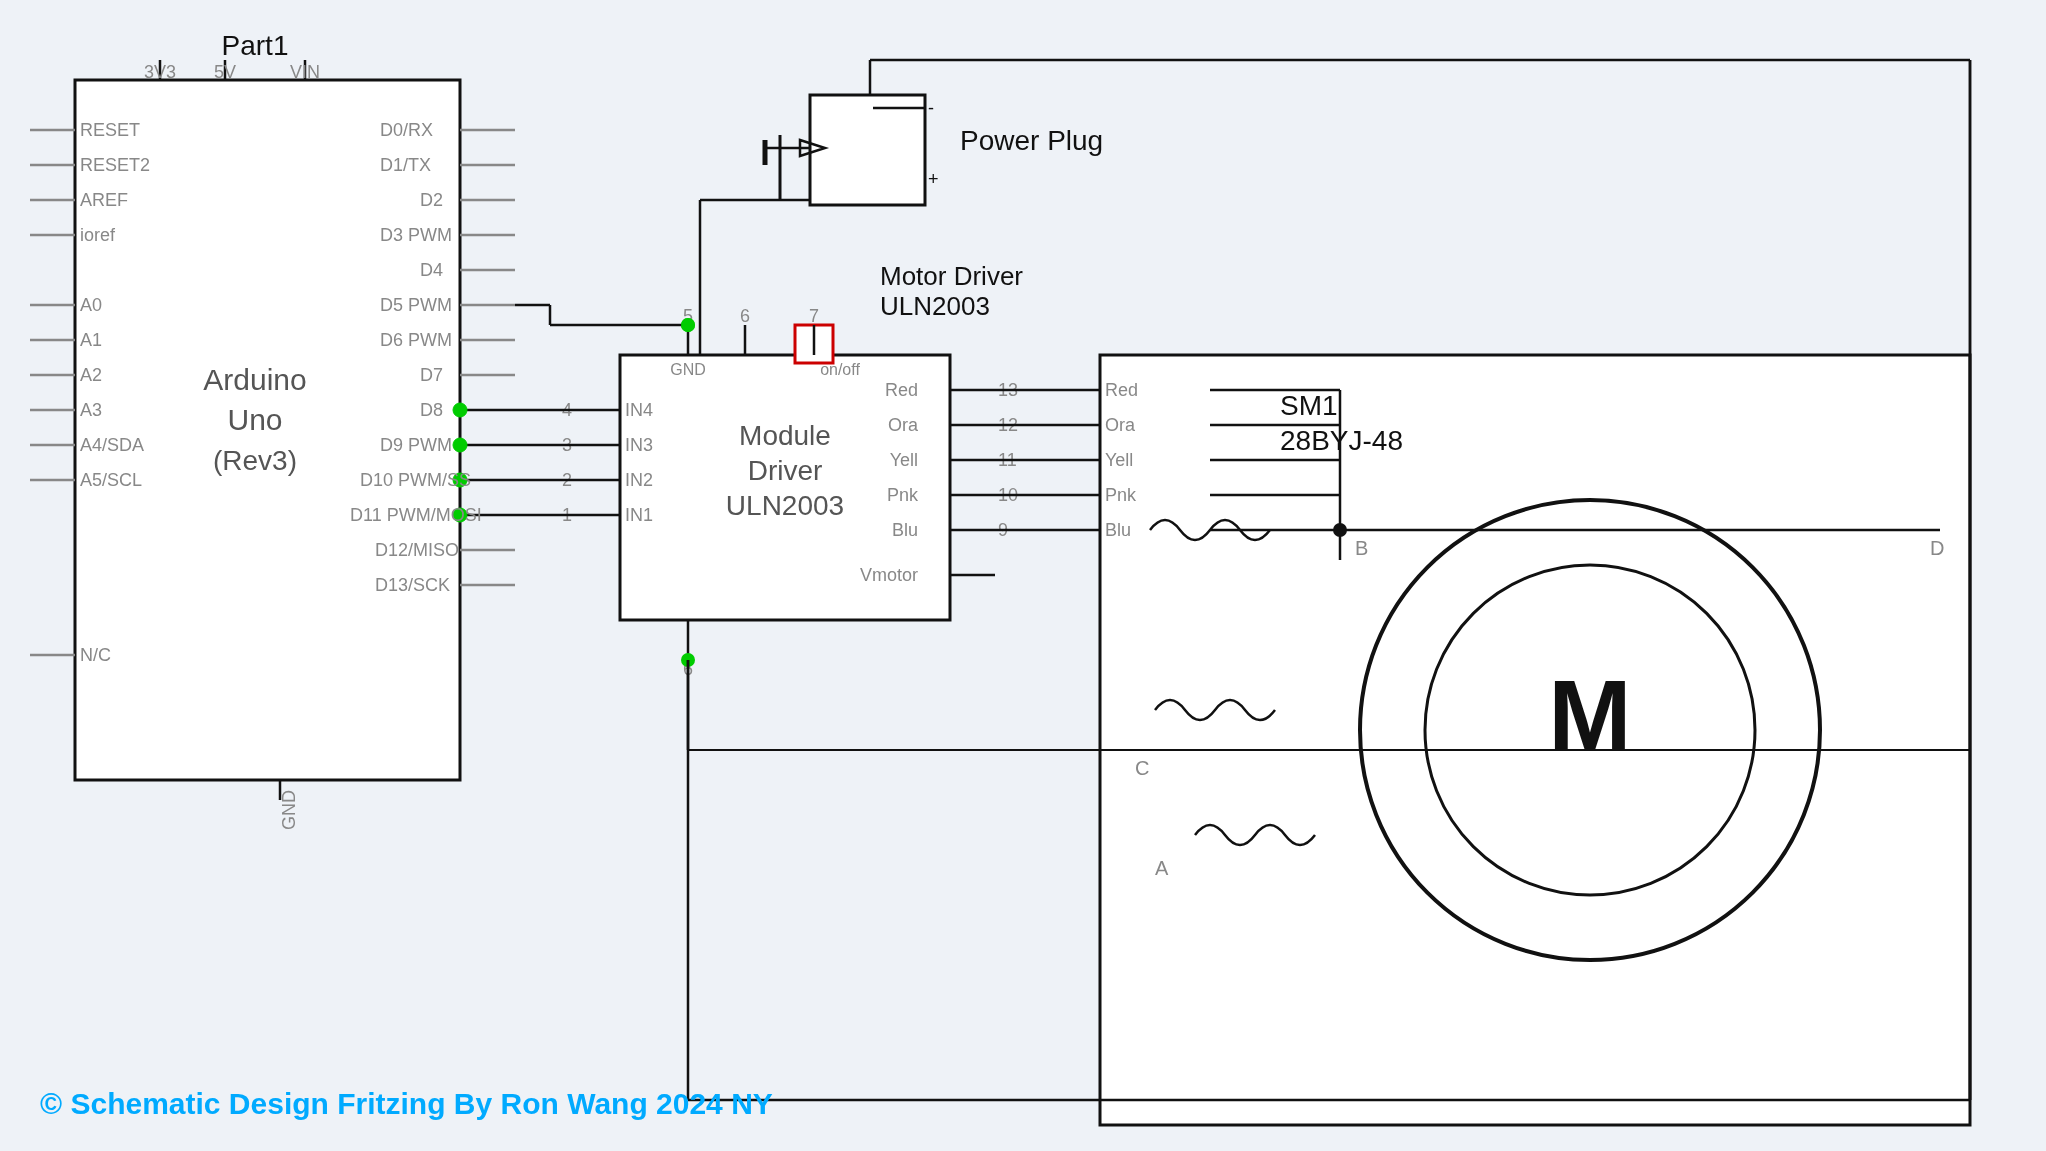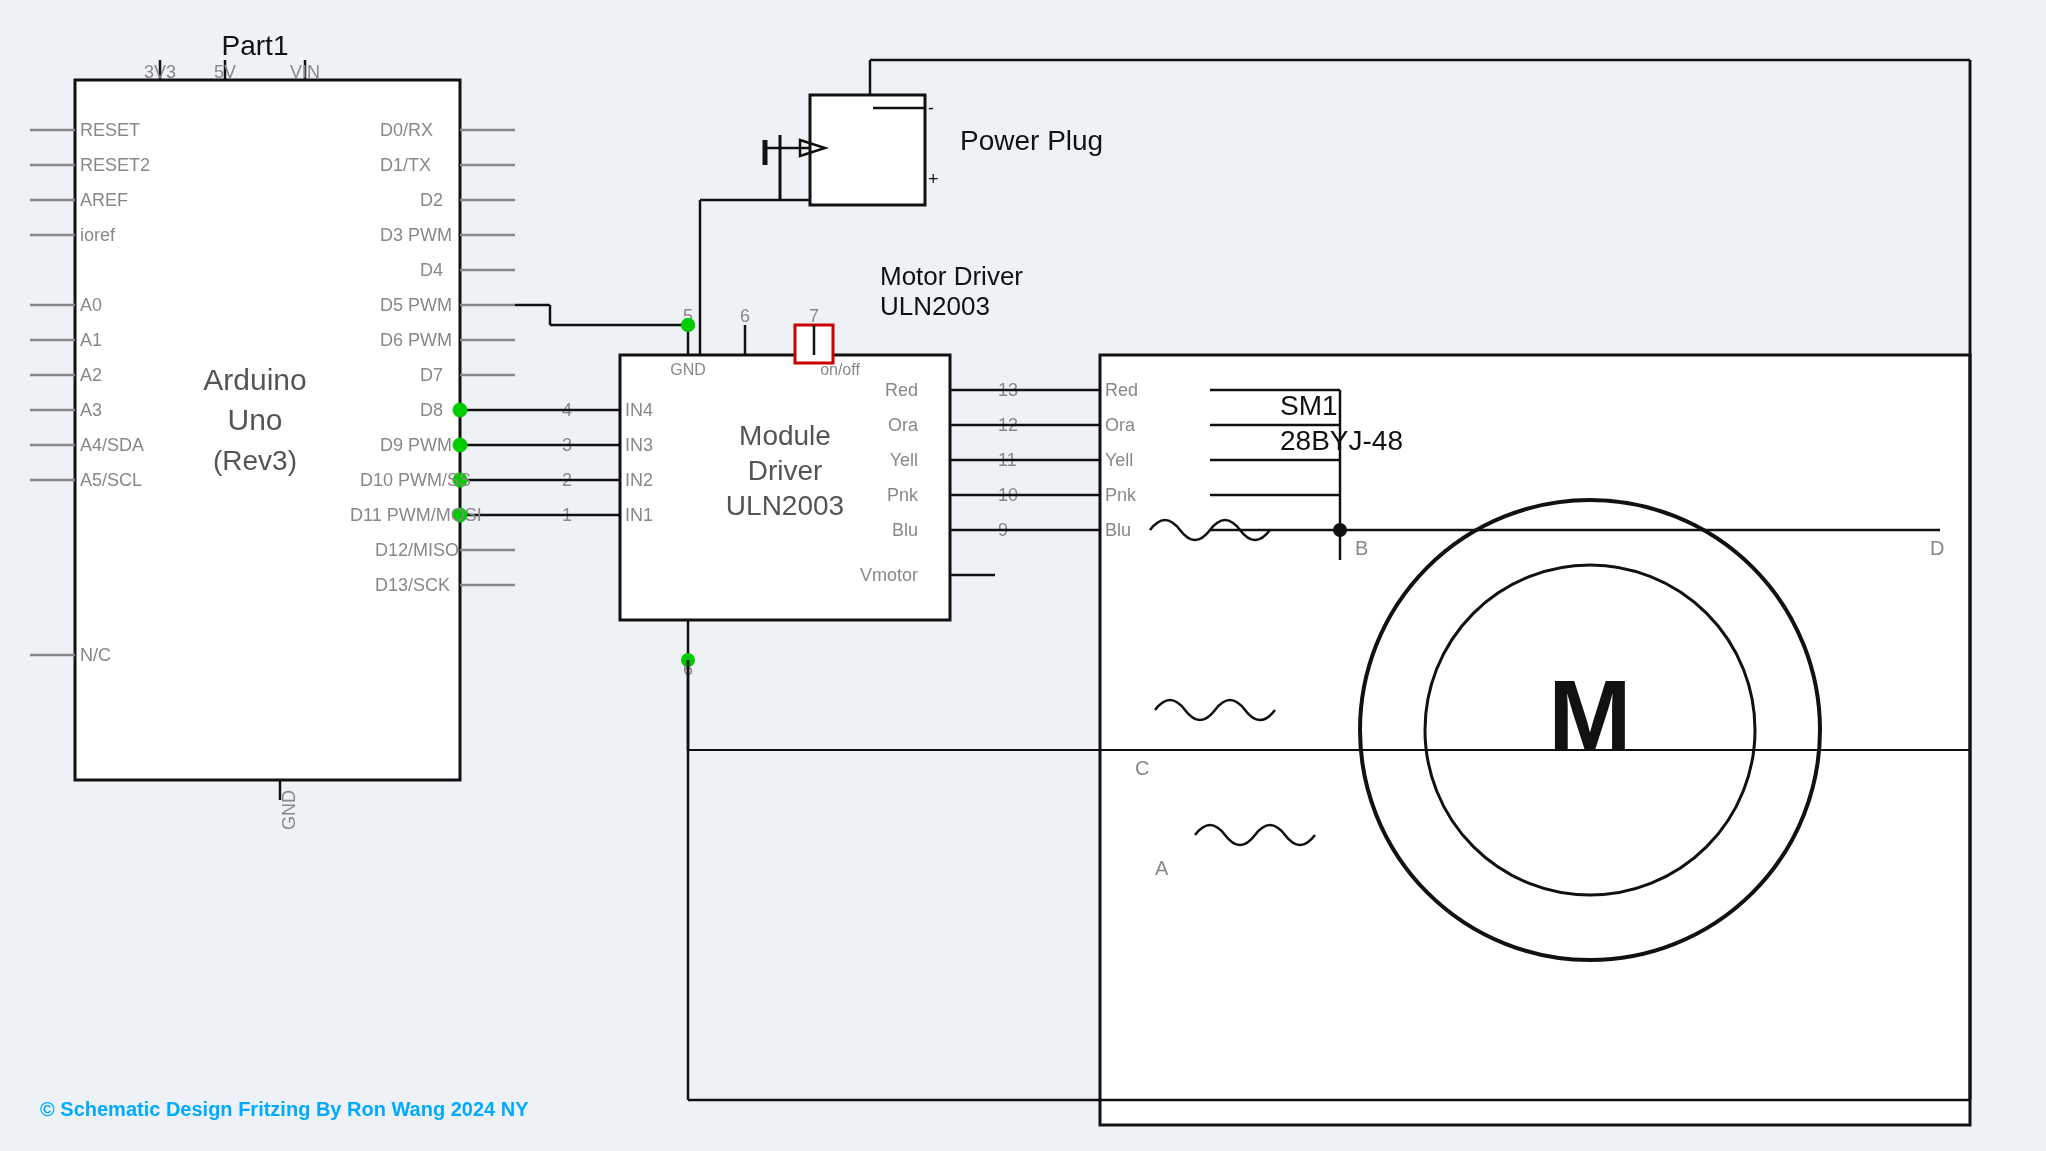--- a/index.html
+++ b/index.html
@@ -20,21 +20,21 @@
     svg#main-svg {
       position: absolute;
       top: 0; left: 0;
       width: 2046px;
       height: 1151px;
     }
     .copyright {
       position: absolute;
       bottom: 30px;
       left: 40px;
-      font-size: 20px;
+      font-size: 30px;
       font-weight: bold;
       color: #00aaff;
     }
   </style>
 </head>
 <body>
 
 <div id="schematic-canvas">
 <svg id="main-svg" xmlns="http://www.w3.org/2000/svg">
 

